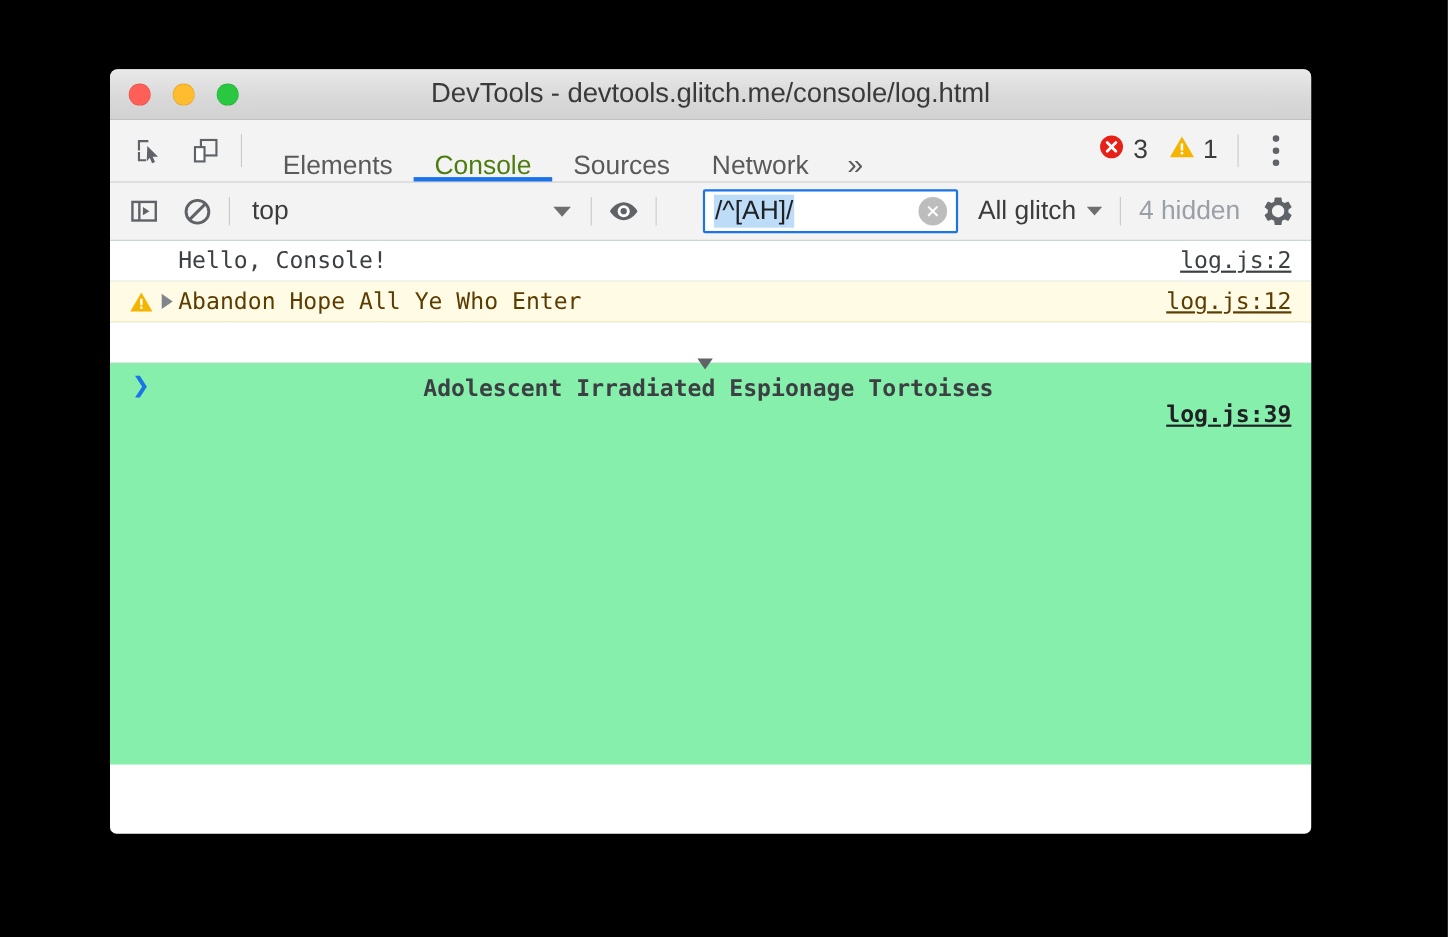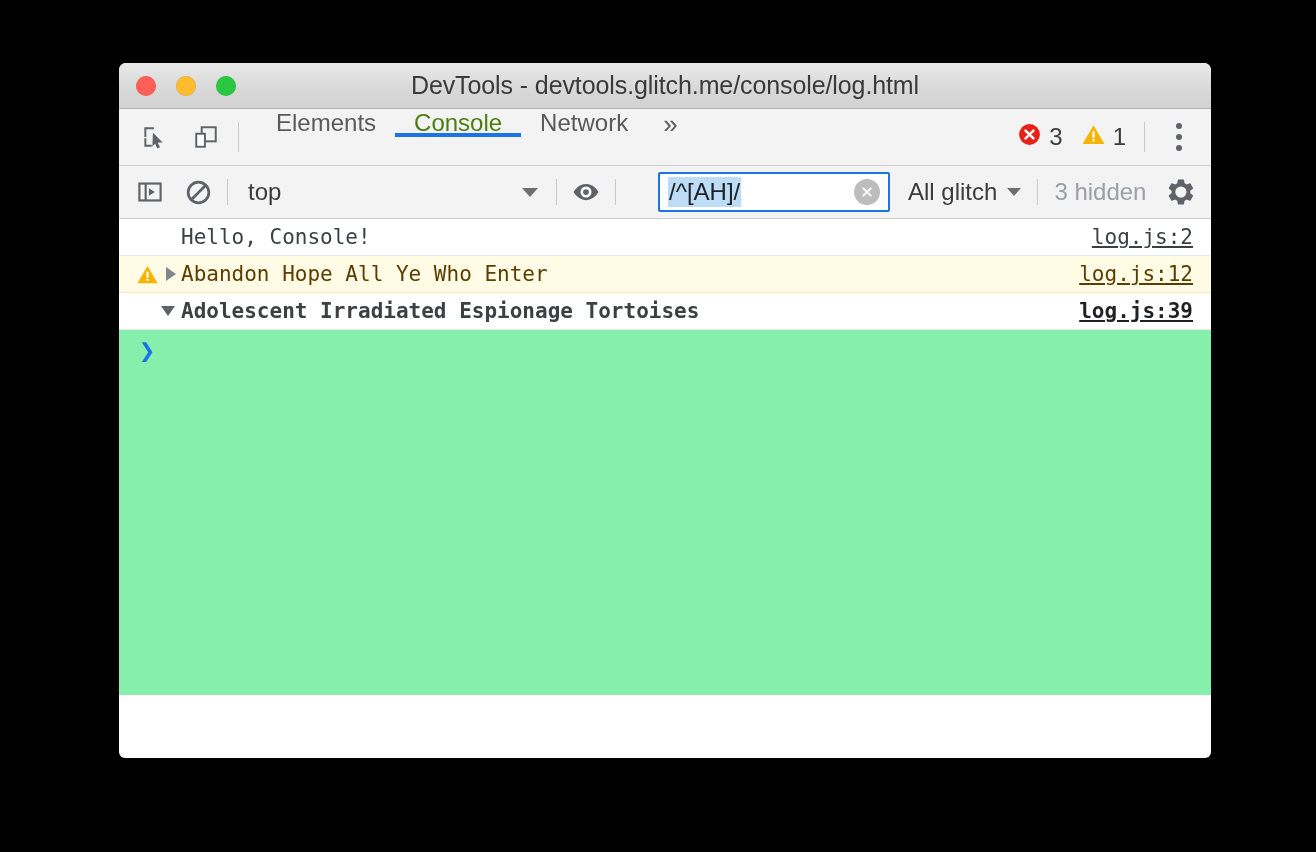--- a/index.html
+++ b/index.html
@@ -11,21 +11,21 @@
     overflow: hidden;
   }
   body {
     font-family: "Liberation Sans", sans-serif;
     -webkit-font-smoothing: antialiased;
   }
 
   
   #window {
     position: absolute;
-    left: 119px;
+    left: 100px;
     top: 63px;
     width: 1092px;
     height: 695px;
     border-radius: 7px 7px 6px 6px;
     background: #ffffff;
     overflow: hidden;
     box-shadow: 0 0 0 0.5px rgba(0,0,0,0.35);
   }
 
   
@@ -88,21 +88,21 @@
   }
   .vsep {
     width: 1px;
     background: #c9c9c9;
     margin: 13px 12px;
     align-self: stretch;
     flex: 0 0 1px;
   }
   .tabs {
     display: flex;
-    align-items: flex-start;
+    align-items: flex-end;
     margin-left: 6px;
   }
   .tab {
     display: flex;
     align-items: center;
     padding: 0 19px;
     font-size: 24px;
     color: #5a5a5a;
     position: relative;
     white-space: nowrap;
@@ -267,21 +267,21 @@
     text-decoration: underline;
     white-space: nowrap;
   }
 
   .msg-log { background: #ffffff; color: #3c4043; }
   .msg-log .src { color: #3c4043; }
 
   .msg-warn { background: #fffbe5; border-bottom-color: #f2e8bc; color: #5c3c00; }
   .msg-warn .src { color: #5c3c00; }
 
-  .msg-group { background: #ffffff; color: #3c4043; font-weight: bold; }
+  .msg-group { background: #ffffff; color: #3c4043; font-weight: bold; flex-direction: column; }
   .msg-group .src { color: #202124; font-weight: bold; }
 
   .tri-right {
     width: 0; height: 0;
     border-top: 7px solid transparent;
     border-bottom: 7px solid transparent;
     border-left: 10px solid #80868b;
   }
   .tri-down {
     width: 0; height: 0;
@@ -331,20 +331,21 @@
         <svg width="26" height="26" viewBox="0 0 24 24">
           <rect x="8" y="3" width="13" height="13" fill="none" stroke="#5f6368" stroke-width="1.8"></rect>
           <rect x="3" y="9" width="8" height="12" fill="#ffffff" stroke="#5f6368" stroke-width="1.8"></rect>
         </svg>
       </div>
     </div>
     <div class="vsep"></div>
     <div class="tabs">
       <div class="tab">Elements</div>
       <div class="tab active">Console</div>
+      <div class="tab">Sources</div>
       <div class="tab">Network</div>
       <div class="tab more">»</div>
     </div>
     <div class="tb-right">
       <div class="counter">
         <span>
           <svg width="25" height="25" viewBox="0 0 24 24">
             <circle cx="12" cy="12" r="10" fill="#e62117"></circle>
             <path d="M8.2 8.2 L15.8 15.8 M15.8 8.2 L8.2 15.8" stroke="#ffffff" stroke-width="2.4" stroke-linecap="round"></path>
           </svg>
@@ -412,21 +413,21 @@
       </span>
     </div>
 
     <div id="levels">
       <span id="levels-label">All glitch</span>
       <span class="caret-down" style="border-left-width:7px;border-right-width:7px;border-top-width:8px;"></span>
     </div>
 
     <div class="fbsep" style="margin:0 14px 0 8px;"></div>
 
-    <span id="hidden-count">3 hidden</span>
+    <span id="hidden-count">4 hidden</span>
 
     <div class="fb-icon" id="gear">
       <svg width="30" height="30" viewBox="0 0 24 24">
         <path fill="#5f6368" d="M19.4 13c.04-.32.06-.65.06-1s-.02-.68-.07-1l2.11-1.63a.5.5 0 0 0 .12-.64l-2-3.46a.5.5 0 0 0-.6-.22l-2.49 1a7.3 7.3 0 0 0-1.73-1l-.38-2.65A.49.49 0 0 0 13.93 2h-4a.49.49 0 0 0-.49.42l-.38 2.65c-.63.26-1.2.6-1.73 1l-2.49-1a.5.5 0 0 0-.6.22l-2 3.46c-.12.2-.07.45.12.64L4.47 11c-.05.32-.07.65-.07 1s.02.68.07 1l-2.11 1.63a.5.5 0 0 0-.12.64l2 3.46c.12.22.37.29.6.22l2.49-1c.52.4 1.1.74 1.73 1l.38 2.65c.04.24.25.42.49.42h4c.24 0 .45-.18.49-.42l.38-2.65c.63-.26 1.2-.6 1.73-1l2.49 1c.23.08.48 0 .6-.22l2-3.46a.5.5 0 0 0-.12-.64L19.4 13zm-7.47 3.5A4.5 4.5 0 1 1 16.43 12a4.51 4.51 0 0 1-4.5 4.5z"></path>
       </svg>
     </div>
   </div>
 
   <div id="console-body">
 

